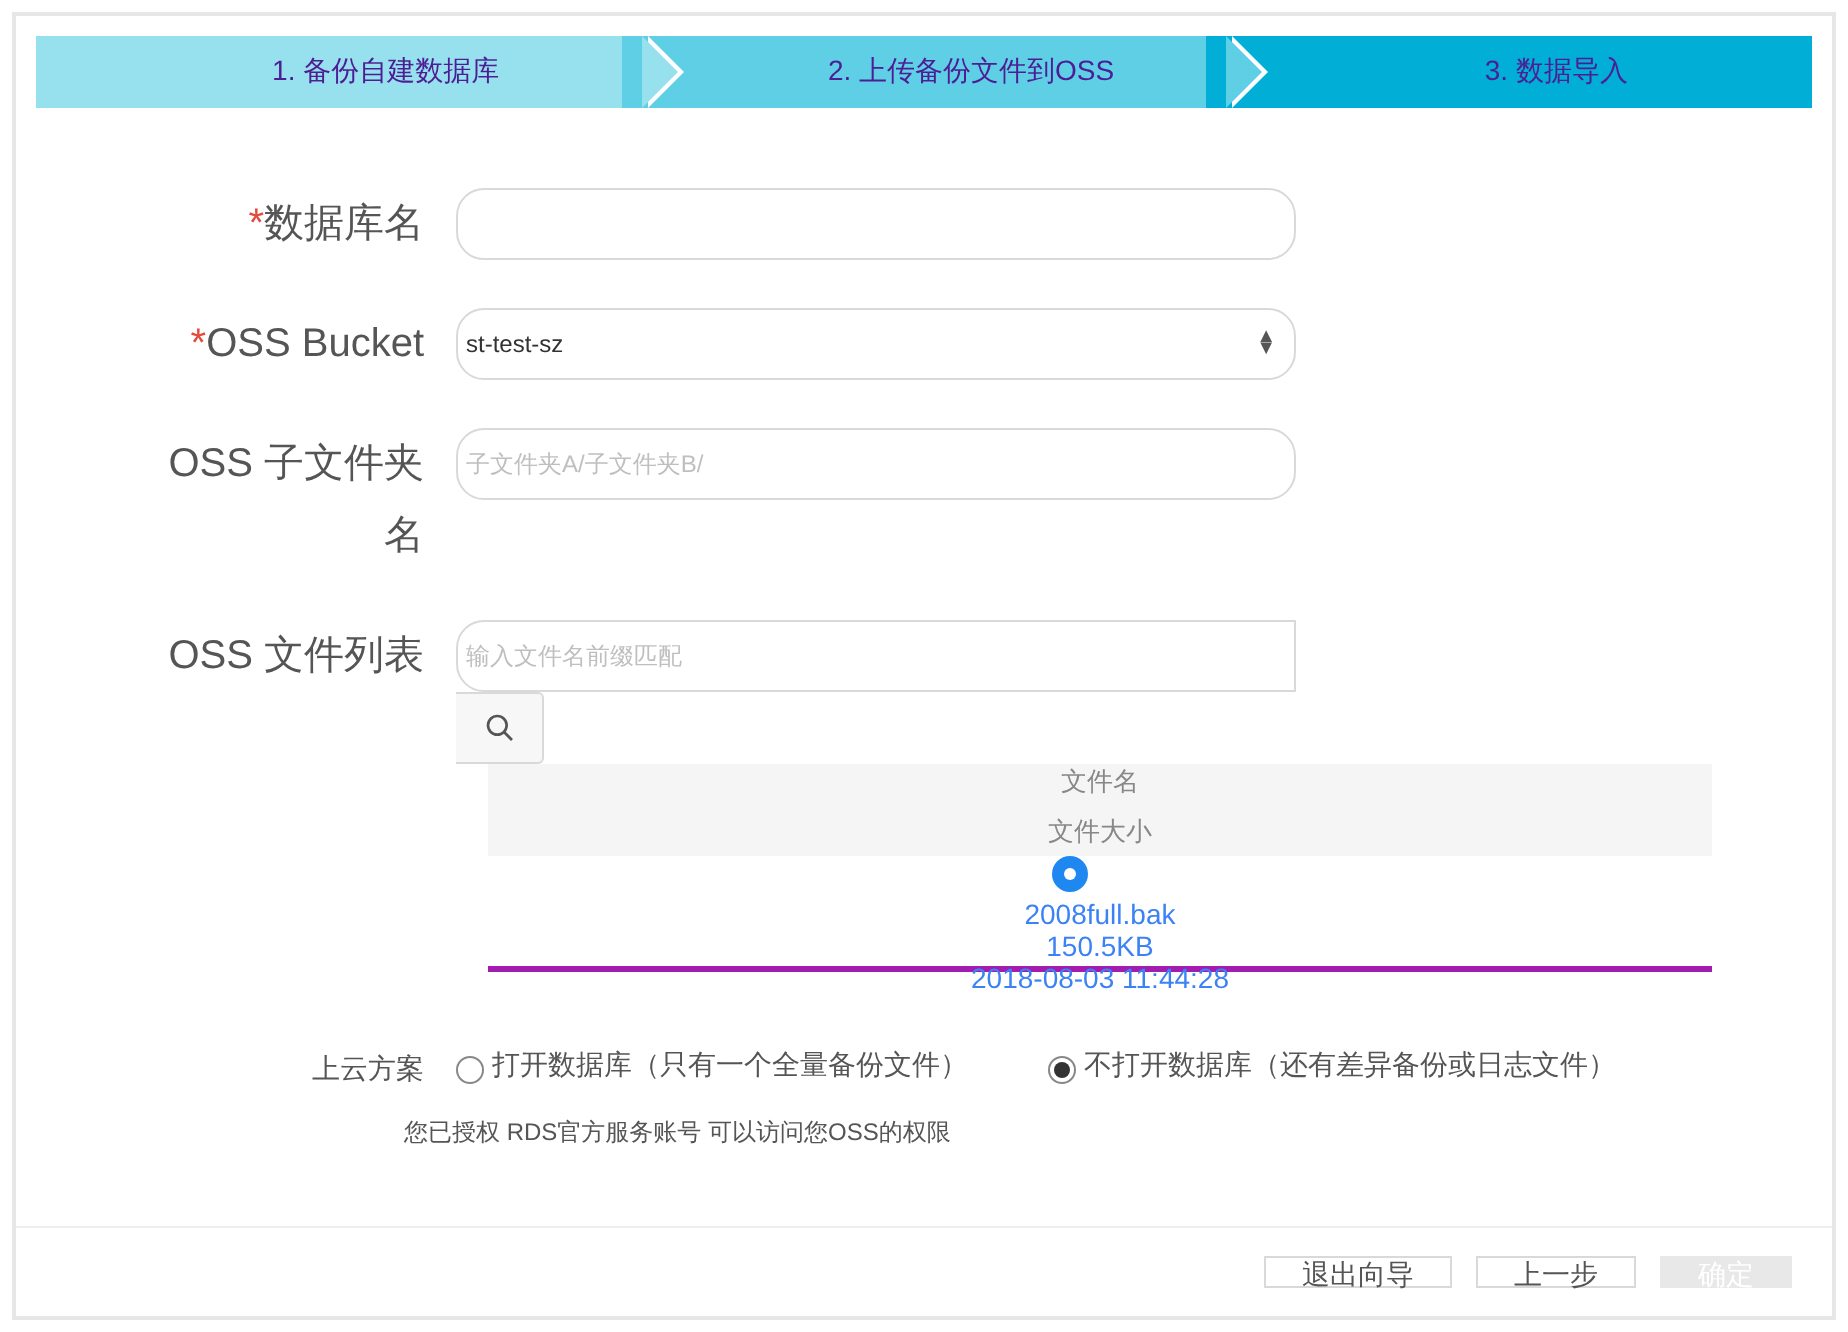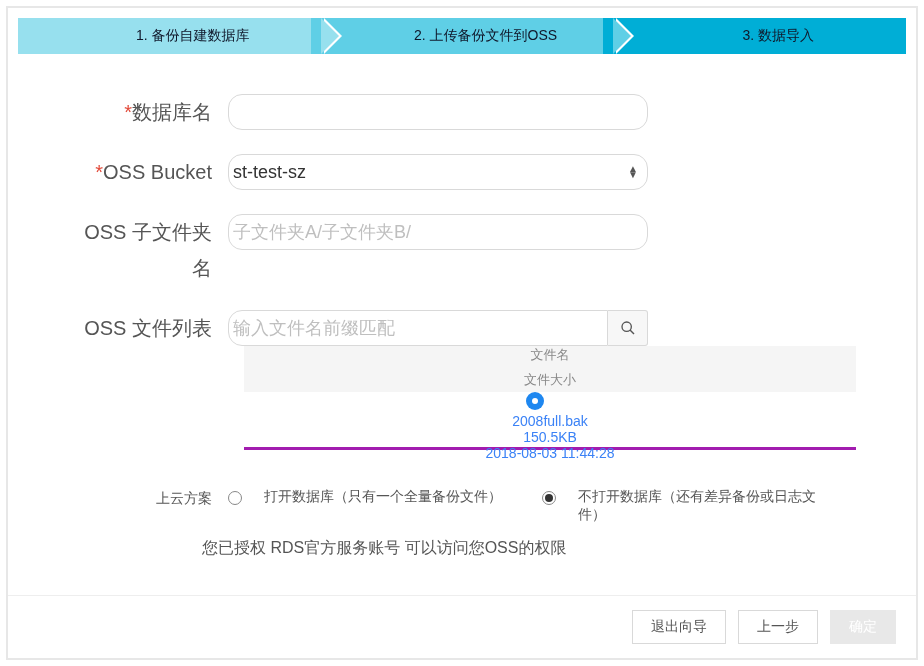--- a/index.html
+++ b/index.html
@@ -20,21 +20,21 @@
   display: flex;
   height: 36px;
   margin: 10px 10px 0 10px;
 }
 .step {
   flex: 1;
   position: relative;
   display: flex;
   align-items: center;
   justify-content: center;
-  color: #0f172a;
+  color: #4c1d95;
   font-size: 14px;
   padding-left: 47px;
 }
 .step1 { background: #97e0ee; }
 .step2 { background: #5fcfe6; margin-left: -10px; }
 .step3 { background: #00aed6; margin-left: -10px; }
 .step .arrow-right {
   position: absolute;
   right: -18px;
   top: 0;
@@ -72,21 +72,21 @@
   font-size: 20px;
 }
 .req { color: #e24a3a; }
 .row-field { flex: 1; max-width: 420px; }
 .input {
   width: 100%;
   height: 36px;
   border: 1px solid #d9d9d9;
   border-radius: 14px;
   padding: 0 4px;
-  font-size: 18px;
+  font-size: 12px;
   color: #333;
 }
 .input::placeholder { color: #bfbfbf; }
 .select-wrap {
   position: relative;
   width: 100%;
 }
 .select-wrap .caret {
   position: absolute;
   right: 10px;
@@ -94,20 +94,21 @@
   transform: translateY(-50%);
   display: flex;
   flex-direction: column;
   line-height: 6px;
   font-size: 10px;
   color: #555;
 }
 .search-group {
   display: flex;
   width: 100%;
+  flex-direction: column;
 }
 .search-group .input {
   border-top-right-radius: 0;
   border-bottom-right-radius: 0;
 }
 .search-btn {
   width: 44px;
   height: 36px;
   border: 1px solid #d9d9d9;
   border-left: none;
@@ -172,22 +173,22 @@
   padding-right: 16px;
   color: #555;
   line-height: 20px;
 }
 .plan-opts {
   display: flex;
   gap: 40px;
 }
 .opt {
   display: flex;
-  align-items: flex-start;
-  gap: 22px;
+  align-items: center;
+  gap: 4px;
   color: #555;
   max-width: 300px;
 }
 .radio-ring {
   width: 14px; height: 14px;
   border: 1px solid #888;
   border-radius: 50%;
   margin-top: 3px;
   position: relative;
   flex-shrink: 0;
@@ -196,34 +197,34 @@
   content: '';
   position: absolute;
   width: 8px; height: 8px;
   background: #333;
   border-radius: 50%;
   top: 2px; left: 2px;
 }
 .auth-line {
   padding-left: 134px;
   color: #555;
-  font-size: 16px;
+  font-size: 12px;
   margin-top: 8px;
 }
 .footer {
   position: absolute;
   bottom: 0; left: 0; right: 0;
   border-top: 1px solid #eee;
   padding: 14px 20px;
   display: flex;
   justify-content: flex-end;
   gap: 12px;
 }
 .btn {
-  height: 34px;
+  height: 16px;
   padding: 0 18px;
   border: 1px solid #d9d9d9;
   background: #fff;
   color: #555;
   cursor: pointer;
   font-size: 14px;
 }
 .btn.disabled {
   background: #e8e8e8;
   color: #fff;

